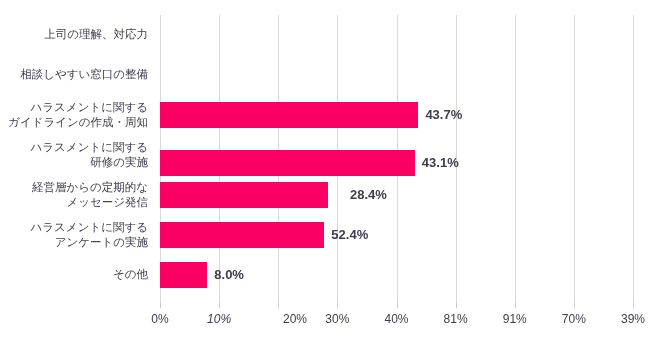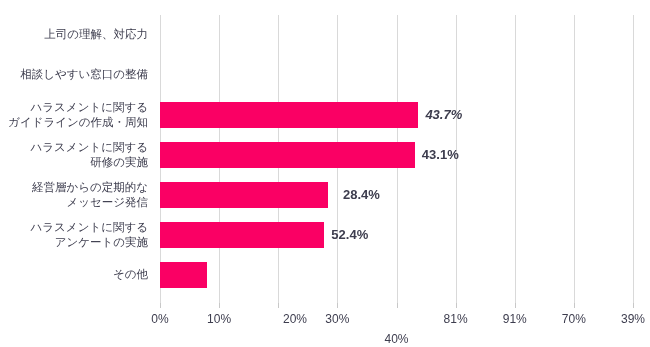--- a/index.html
+++ b/index.html
@@ -160,52 +160,53 @@
         <div class="gridline" style="left: 59.125px;"></div>
         <div class="gridline" style="left: 118.25px;"></div>
         <div class="gridline" style="left: 177.375px;"></div>
         <div class="gridline" style="left: 236.5px;"></div>
         <div class="gridline" style="left: 295.625px;"></div>
         <div class="gridline" style="left: 354.75px;"></div>
         <div class="gridline" style="left: 413.875px;"></div>
         <div class="gridline" style="left: 473px;"></div>
       </div>
 
-    <div class="row" style="top:80px;font-style:italic;">
+    <div class="row" style="top:80px;">
       <div class="bar" style="width: 258.376px;"></div>
       <div class="value-label" style="left: 258.376px;">43.7%</div>
     </div>
-    <div class="row" style="top:120px;">
+    <div class="row" style="top:128px;">
       <div class="bar" style="width: 254.829px;"></div>
       <div class="value-label" style="left: 254.829px;">43.1%</div>
     </div>
     <div class="row" style="top:160px;">
       <div class="bar" style="width: 167.915px;"></div>
-      <div class="value-label" style="left: 176px;">28.4%</div>
+      <div class="value-label" style="left: 183px;">28.4%</div>
     </div>
     <div class="row" style="top:200px;">
       <div class="bar" style="width: 164.368px;"></div>
       <div class="value-label" style="left: 164.368px;">52.4%</div>
     </div>
     <div class="row" style="top:240px;">
       <div class="bar" style="width: 47.3px;"></div>
+      <div class="value-label" style="left: 47.3px;">8.0%</div>
     </div>
   </div>
 
   <div class="x-axis" id="x-axis">
       <div class="tick-mark" style="left: 160px;"></div>
       <div class="tick-label" style="left: 160px;">0%</div>
       <div class="tick-mark" style="left: 219.125px;"></div>
-      <div class="tick-label" style="left: 219.125px;">10%</div>
+      <div class="tick-label" style="left: 219.125px; font-style: italic;">10%</div>
       <div class="tick-mark" style="left: 278.25px;"></div>
       <div class="tick-label" style="left: 295px;">20%</div>
       <div class="tick-mark" style="left: 337.375px;"></div>
       <div class="tick-label" style="left: 337.375px;">30%</div>
       <div class="tick-mark" style="left: 396.5px;"></div>
-      <div class="tick-label" style="left: 396.5px; margin-top: 20px;">40%</div>
+      <div class="tick-label" style="left: 396.5px;">40%</div>
       <div class="tick-mark" style="left: 455.625px;"></div>
       <div class="tick-label" style="left: 455.625px;">81%</div>
       <div class="tick-mark" style="left: 514.75px;"></div>
       <div class="tick-label" style="left: 514.75px;">91%</div>
       <div class="tick-mark" style="left: 573.875px;"></div>
       <div class="tick-label" style="left: 573.875px;">70%</div>
       <div class="tick-mark" style="left: 633px;"></div>
       <div class="tick-label" style="left: 633px;">39%</div>
     </div>
 

